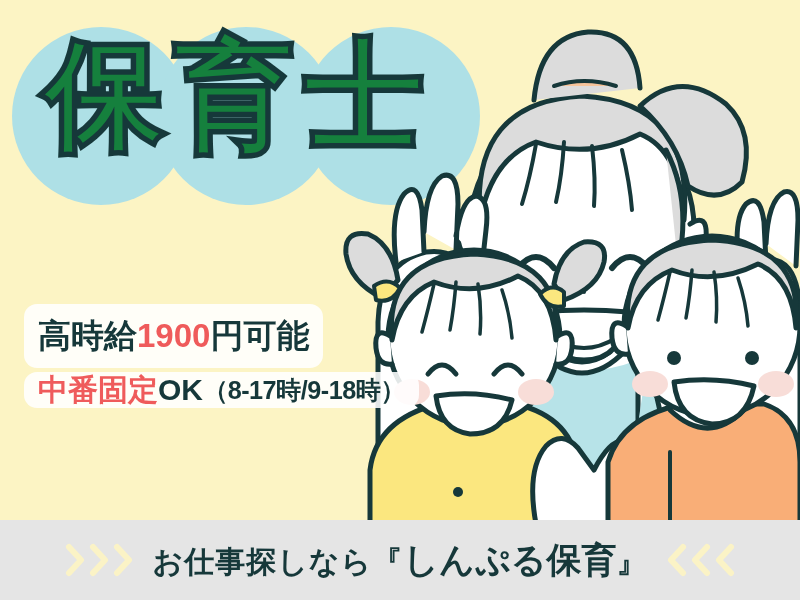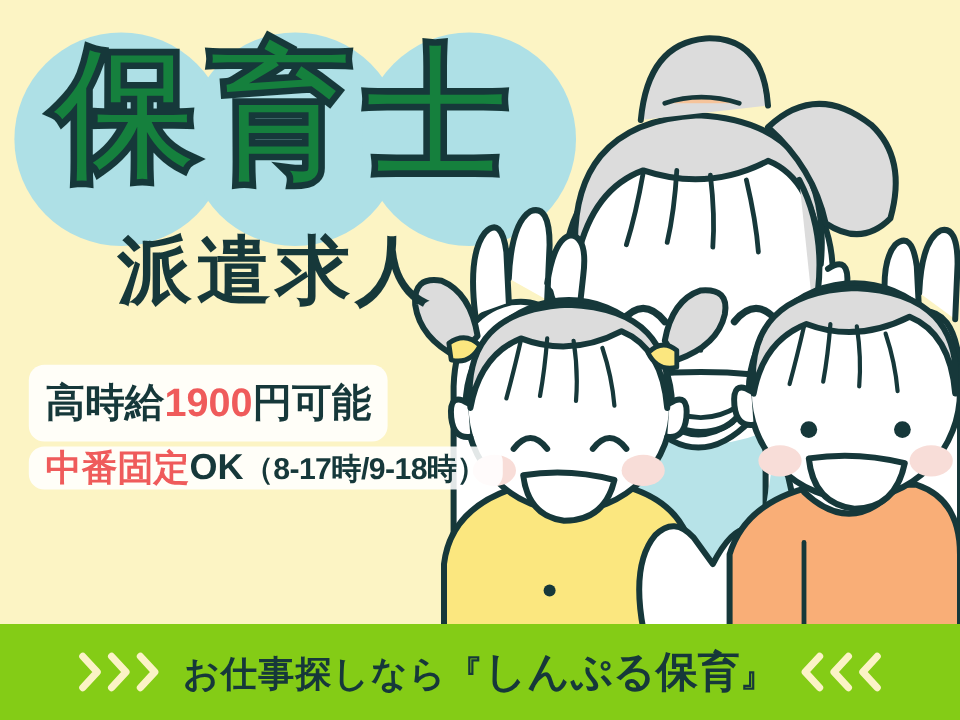--- a/index.html
+++ b/index.html
@@ -70,21 +70,21 @@
   #pill-3 { left:24px; top:440px; height:52px; padding:0 14px; font-size:31px; }
 
   .accent-red { color:#EF5B5B; }
   .pill-small { font-size:0.84em; letter-spacing:-0.5px; }
 
   
   #bottom-bar {
     position:absolute;
     left:0; bottom:0;
     width:800px; height:80px;
-    background:#84cc16;
+    background:#e5e5e5;
     display:flex;
     align-items:center;
     justify-content:center;
     gap:18px;
   }
   .chev-group { display:flex; gap:2px; }
   .chev {
     width:22px; height:34px;
     color:#FBF3C6;
   }
@@ -217,21 +217,20 @@
         <ellipse cx="310" cy="384" rx="18" ry="13" fill="#F8DDD8" stroke="none"></ellipse>
         <ellipse cx="436" cy="384" rx="18" ry="13" fill="#F8DDD8" stroke="none"></ellipse>
 
         <path d="M334 382 Q374 376 414 386 Q406 424 372 424 Q338 420 334 382 Z" fill="#FFFFFF" stroke="#16383A" stroke-width="5"></path>
       </g>
     </svg>
   </div>
 
   <div id="headline">保育士</div>
 
-  <div id="subheadline">派遣求人</div>
 
   <div class="pill" id="pill-1">
     <span>高時給</span>
       <span class="accent-red">1900</span>
       <span>円可能</span>
   </div>
 
   <div class="pill" id="pill-2">
     <span class="accent-red">中番固定</span>
       <span>OK</span>

